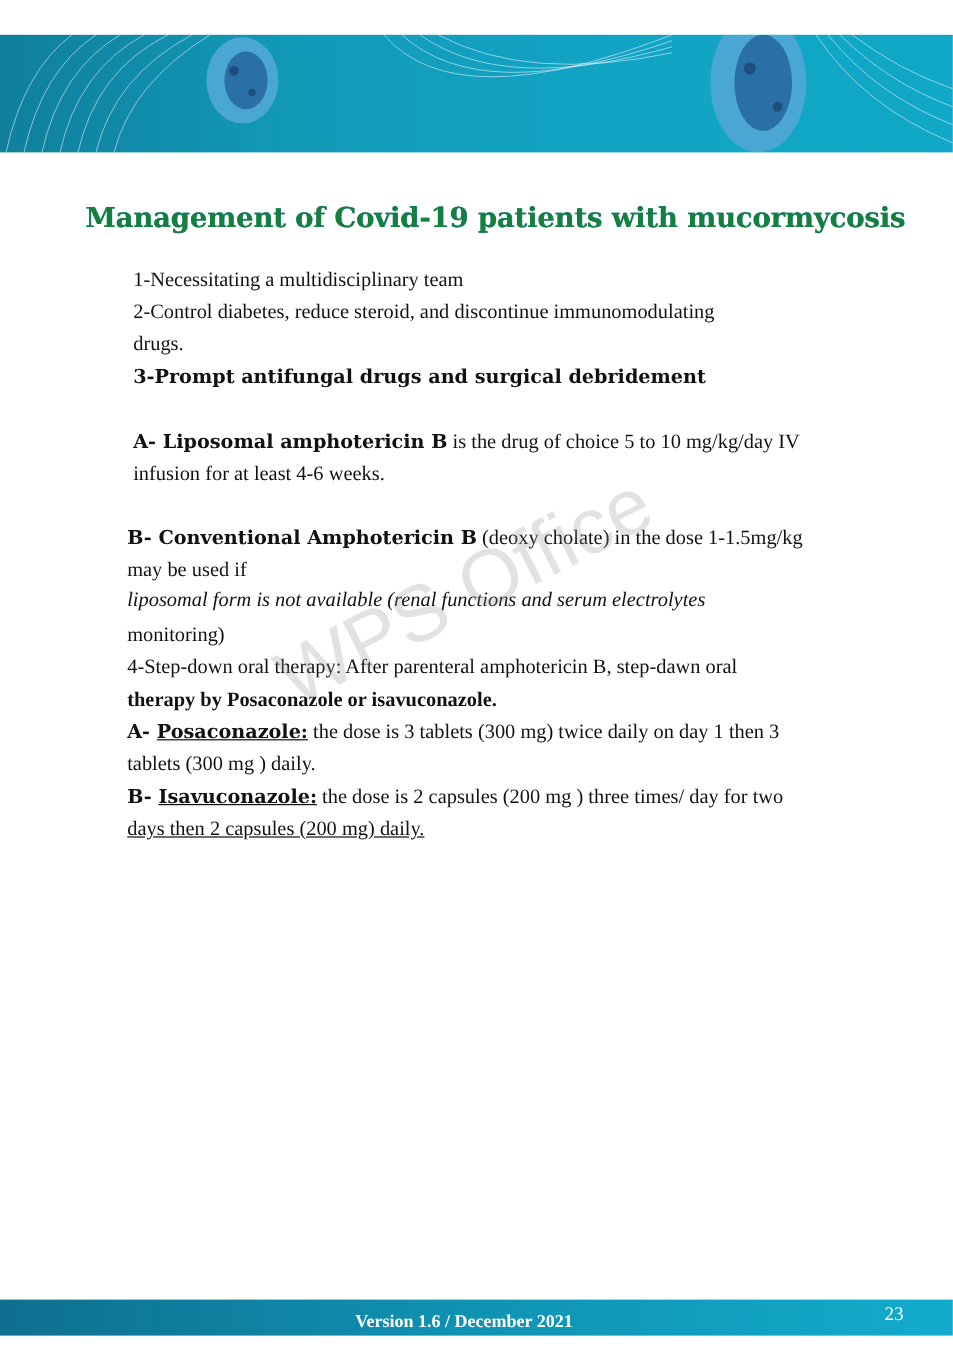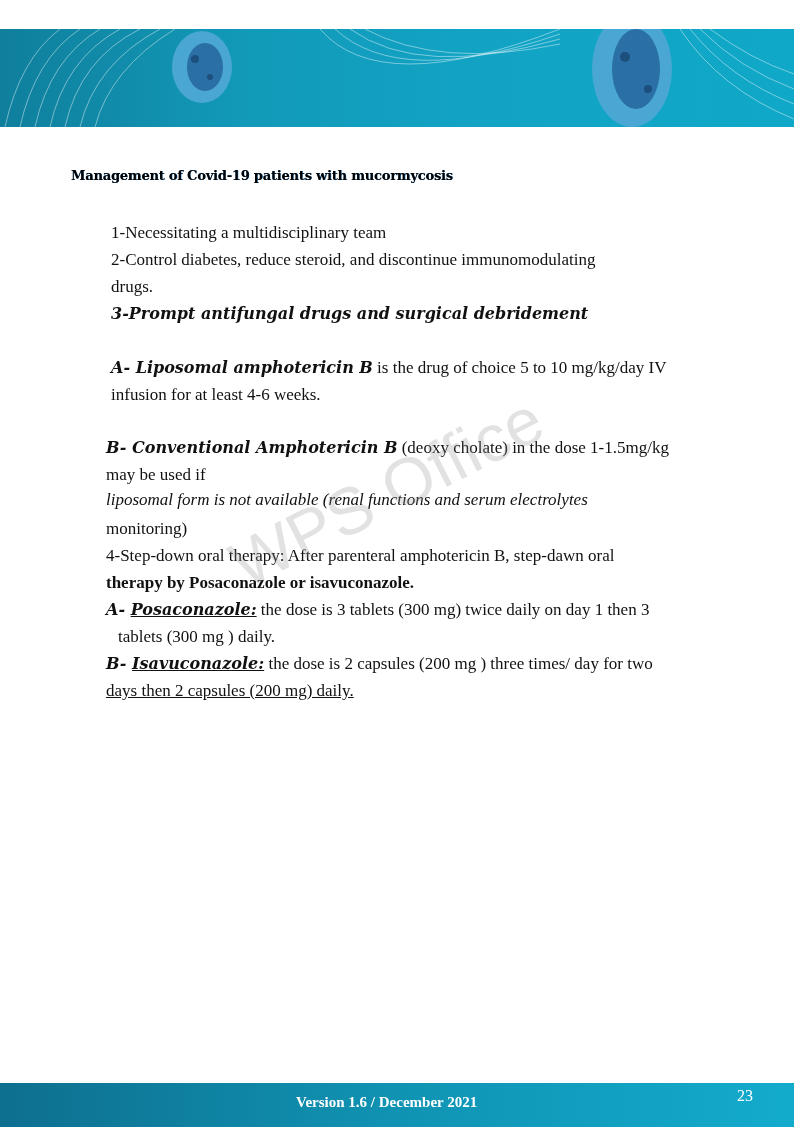--- a/index.html
+++ b/index.html
@@ -1,25 +1,25 @@
 <!DOCTYPE html>
 <html><head>
 <meta charset="utf-8">
 <style>
   html, body { margin: 0; padding: 0; }
   body { width: 794px; height: 1127px; background: #ffffff; position: relative; overflow: hidden; font-family: "Liberation Serif", "DejaVu Serif", serif; color: #111; }
   .banner { position: absolute; left: 0; top: 29px; width: 794px; height: 98px; background: linear-gradient(90deg, #0f7f9c 0%, #1299b8 30%, #12a3c4 60%, #10a8c8 100%); overflow: hidden; }
   .banner svg { position: absolute; left: 0; top: 0; }
   .page-content { position: absolute; left: 0; top: 0; width: 794px; }
-  .heading { position: absolute; left: 71px; top: 168px; font-size: 13px; font-weight: bold; color: #000000; font-family: "DejaVu Serif", serif; letter-spacing: -0.2px; text-shadow: 0.3px 0 0 #2f7fc1; }
+  .heading { position: absolute; left: 71px; top: 168px; font-size: 23px; font-weight: bold; color: #15803d; font-family: "DejaVu Serif", serif; letter-spacing: -0.2px; text-shadow: 0.3px 0 0 #2f7fc1; }
   .line { position: absolute; font-size: 17px; line-height: 20px; white-space: nowrap; margin-left: 40px; }
-  .b { font-weight: bold; font-family: "DejaVu Serif", serif; font-size: 16px; font-style: italic; }
+  .b { font-weight: bold; font-family: "DejaVu Serif", serif; font-size: 16px; }
   .u { text-decoration: underline; }
   .watermark { position: absolute; left: 218px; top: 535px; font-family: "Liberation Sans", sans-serif; font-size: 66px; color: rgba(150,150,150,0.28); transform: rotate(-27deg); transform-origin: left top; white-space: nowrap; }
-  .footer { position: absolute; left: 0; top: 1083px; width: 794px; height: 44px; background: linear-gradient(90deg, #0e6f8f 0%, #1093b3 50%, #13abcc 100%); }
+  .footer { position: absolute; left: 0; top: 1083px; width: 794px; height: 30px; background: linear-gradient(90deg, #0e6f8f 0%, #1093b3 50%, #13abcc 100%); }
   .footer-version { position: absolute; left: 296px; top: 11px; font-size: 15px; font-weight: bold; color: #ffffff; }
   .footer-page { position: absolute; left: 737px; top: 4px; font-size: 16px; color: #ffffff; }
 </style>
 </head>
 <body>
 
 <div class="banner">
   <svg width="794" height="98" viewBox="0 0 794 98">
     <g fill="none" stroke="rgba(255,255,255,0.55)" stroke-width="0.8">
       <path d="M5 98 Q20 30 60 0"></path>
@@ -72,21 +72,21 @@
   <div class="line" style="left:66px; top:465px;">may be used if</div>
   <div class="line" style="left:66px; top:490px;font-style:italic;">liposomal form is not available (renal functions and serum electrolytes</div>
   <div class="line" style="left:66px; top:519px;">monitoring)</div>
 
   <div class="line" style="left:66px; top:546px;">4-Step-down oral therapy: After parenteral amphotericin B, step-dawn oral</div>
   <div class="line" style="left:66px; top:573px;font-weight:bold;">therapy by Posaconazole or isavuconazole.</div>
 
   <div class="line" style="left:66px; top:600px;">
     <span class="b">A- </span><span class="b u">Posaconazole:</span><span> the dose is 3 tablets (300 mg) twice daily on day 1 then 3</span>
   </div>
-  <div class="line" style="left:78px; top:627px;text-align:right;">tablets (300 mg ) daily.</div>
+  <div class="line" style="left:66px; top:627px;text-align:right;">tablets (300 mg ) daily.</div>
 
   <div class="line" style="left:66px; top:654px;">
     <span class="b">B- </span><span class="b u">Isavuconazole:</span><span> the dose is 2 capsules (200 mg ) three times/ day for two</span>
   </div>
   <div class="line" style="left:66px; top:681px;text-decoration:underline;">days then 2 capsules (200 mg) daily.</div>
 </div>
 
 <div class="watermark">WPS Office</div>
 
 <div class="footer">

